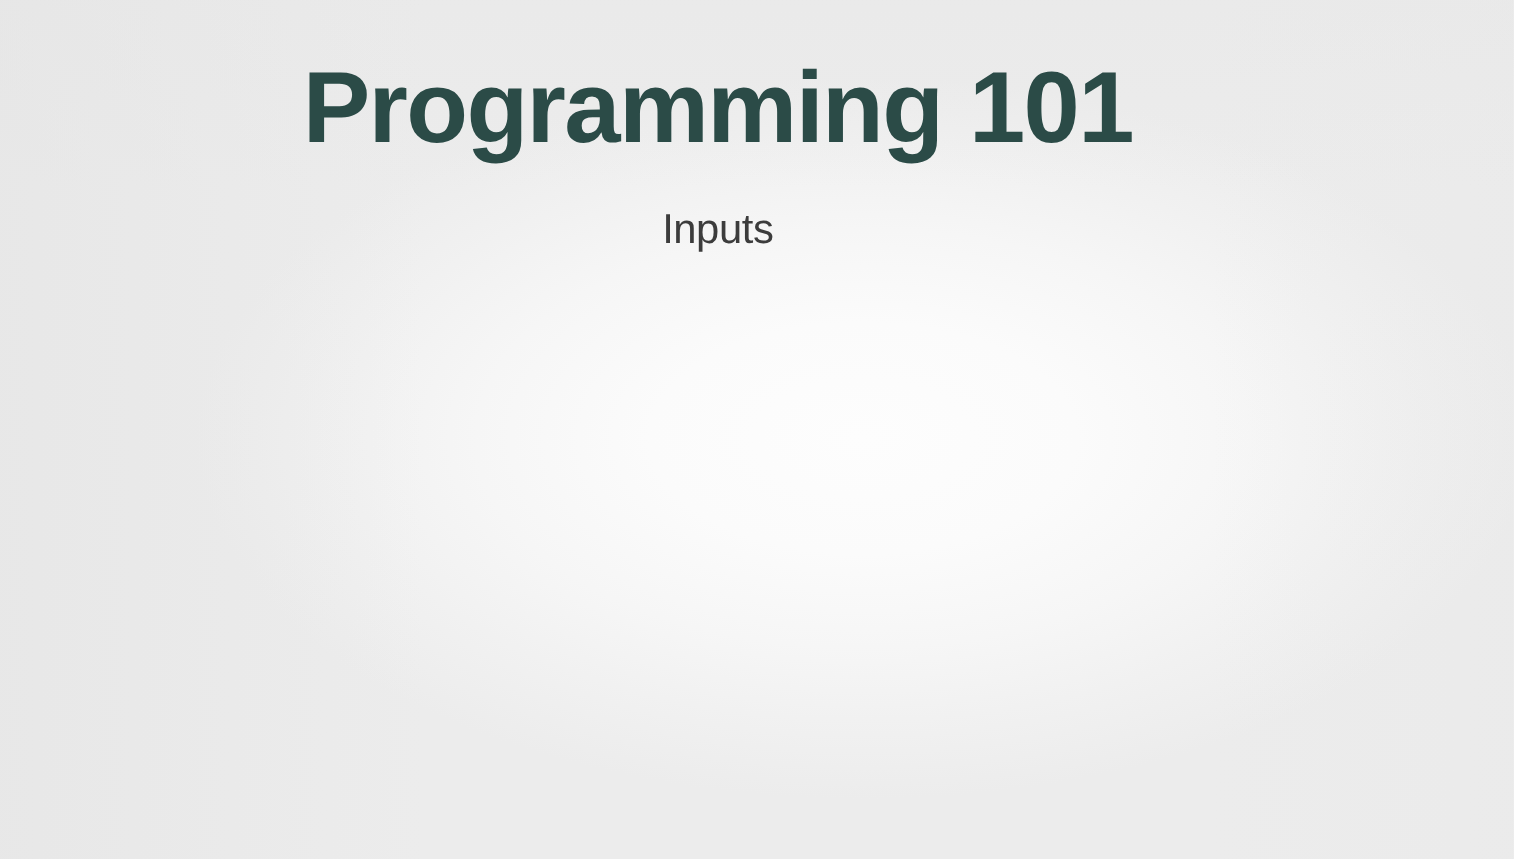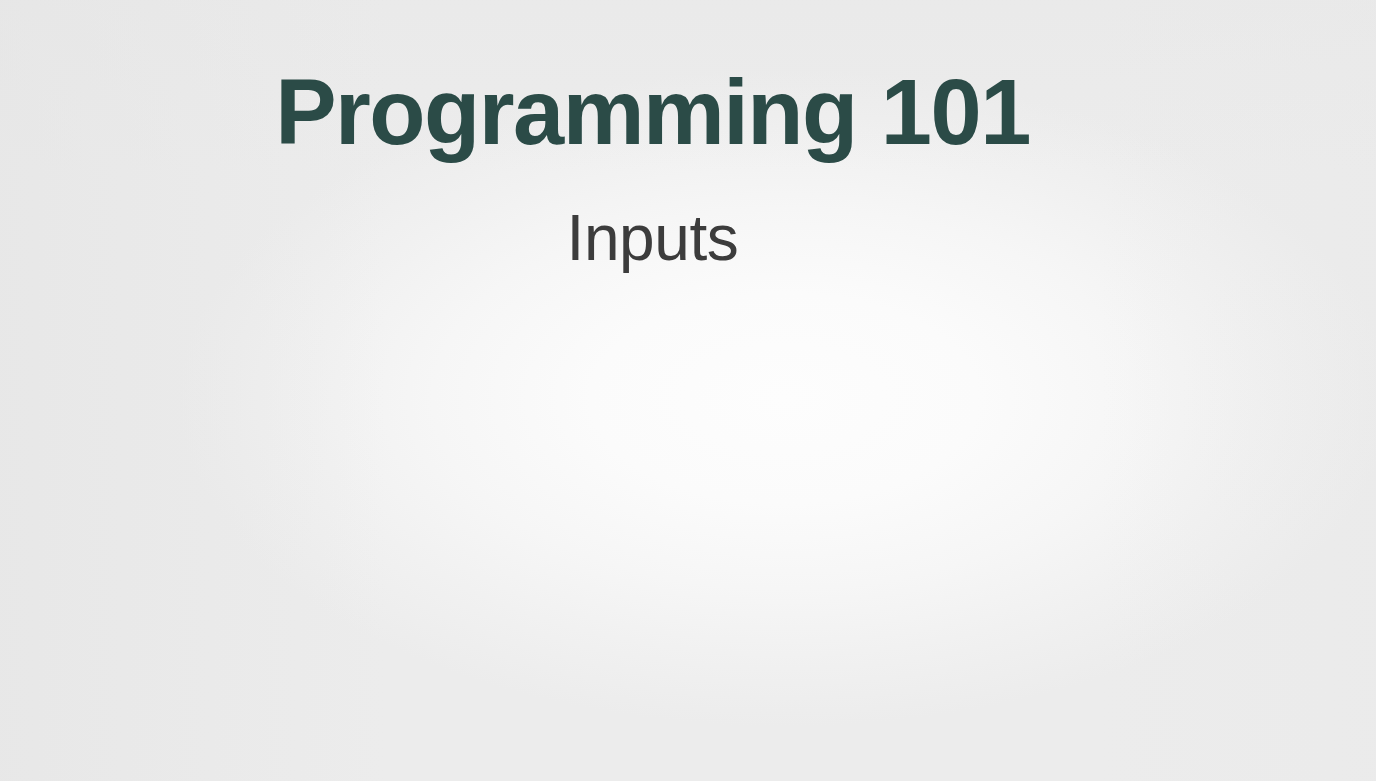--- a/index.html
+++ b/index.html
@@ -42,40 +42,40 @@
       linear-gradient(to right, rgba(228,228,228,0.55) 0%, rgba(228,228,228,0.0) 28%),
       linear-gradient(to bottom, rgba(230,230,230,0.35) 0%, rgba(230,230,230,0.0) 22%),
       linear-gradient(to left, rgba(232,232,232,0.30) 0%, rgba(232,232,232,0.0) 20%);
   }
 
   .content {
     position: absolute;
     left: 0;
     top: 0;
     width: 1305px;
-    padding-top: 64px;
+    padding-top: 50px;
     text-align: center;
   }
 
   .slide-title {
     margin: 0;
     font-family: "Liberation Sans", sans-serif;
     font-size: 92px;
     line-height: 1.05;
     font-weight: 700;
     letter-spacing: -1.5px;
     color: #2b4b47;
     white-space: nowrap;
   }
 
   .slide-subtitle {
     margin: 0;
     padding-top: 42px;
     font-family: "Liberation Sans", sans-serif;
-    font-size: 64px;
+    font-size: 38px;
     line-height: 1.1;
     font-weight: 400;
     letter-spacing: -0.4px;
     color: #3c3c3c;
     white-space: nowrap;
   }
 
   .slide-body {
     position: absolute;
     left: 0;

